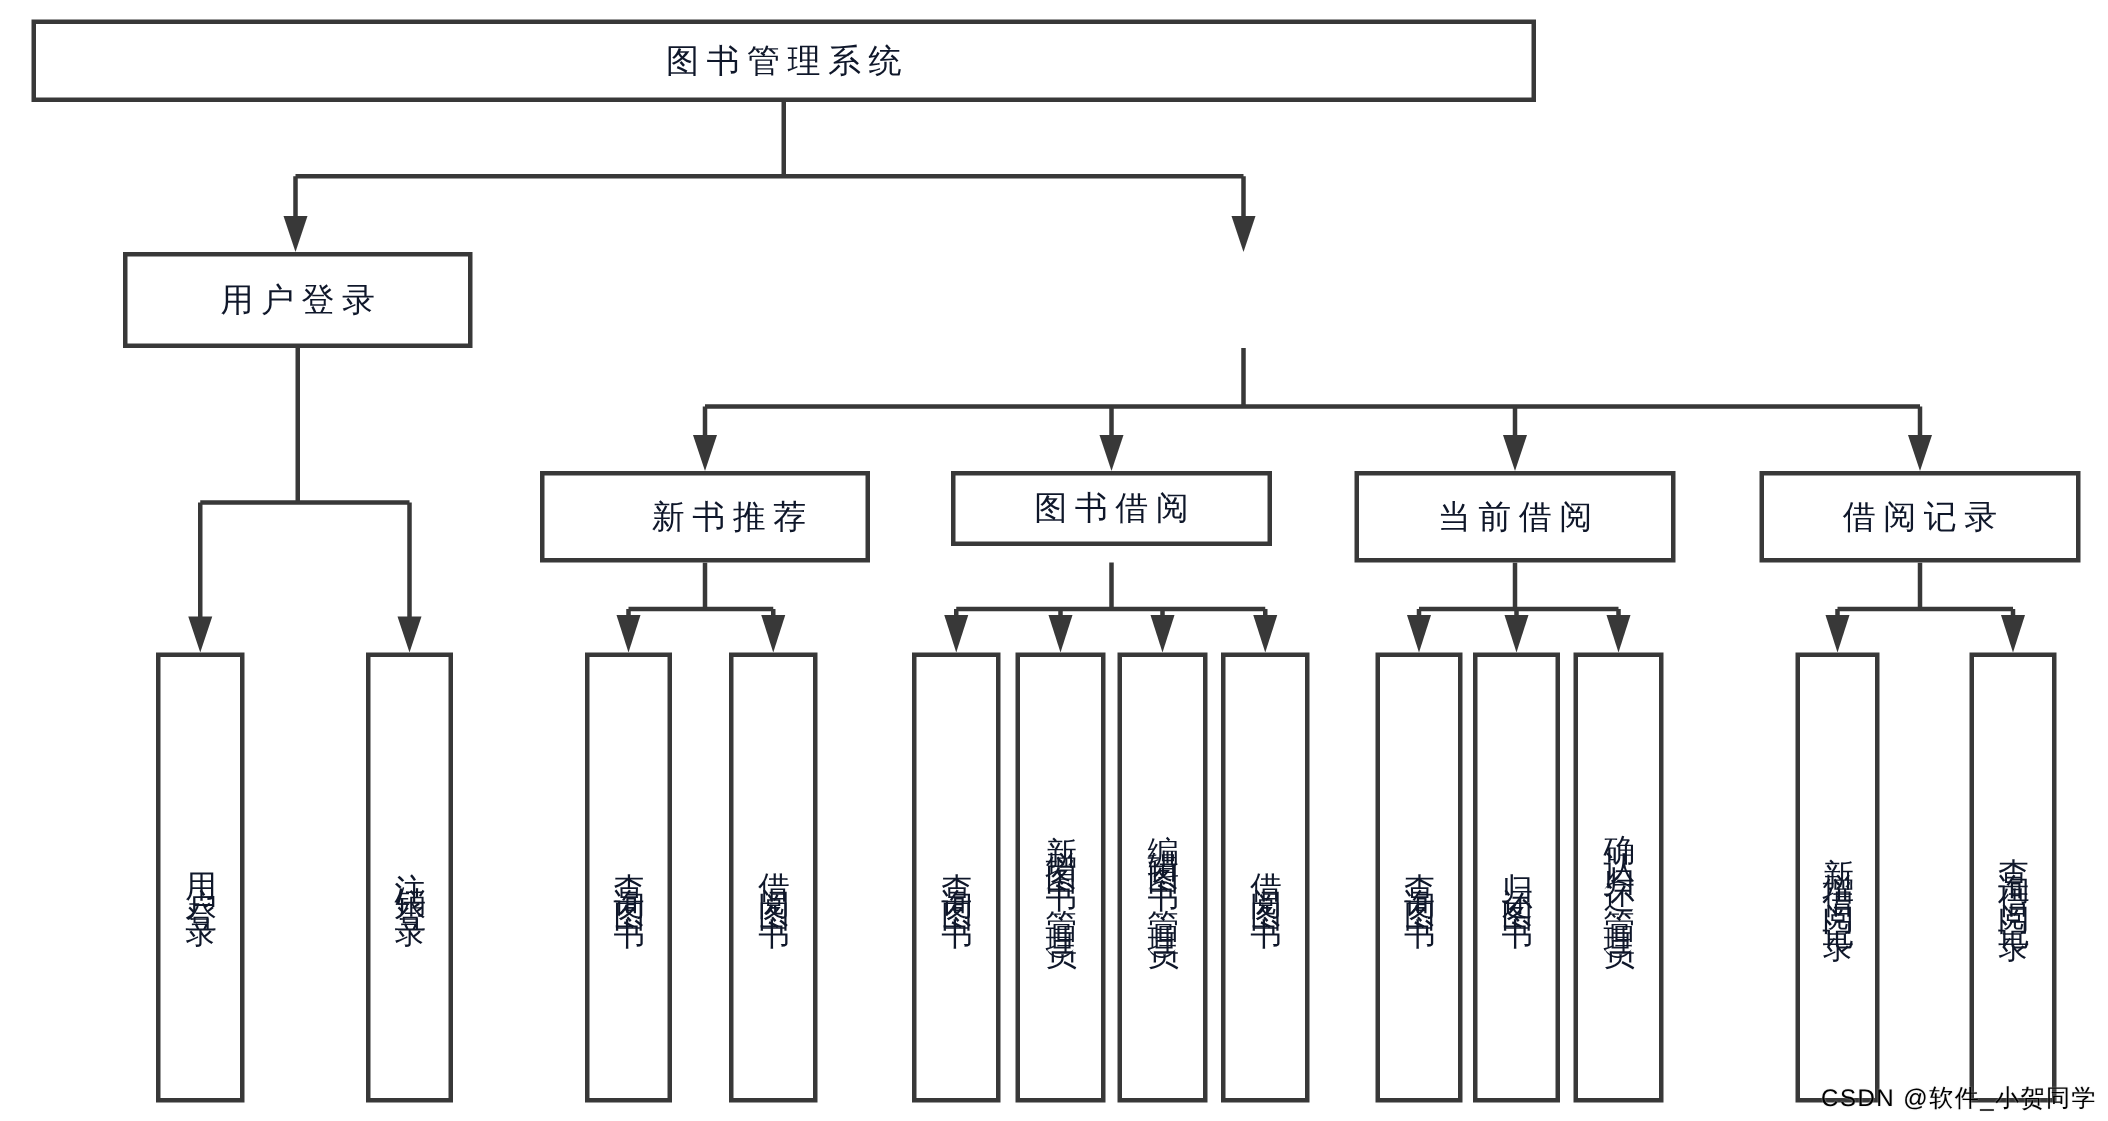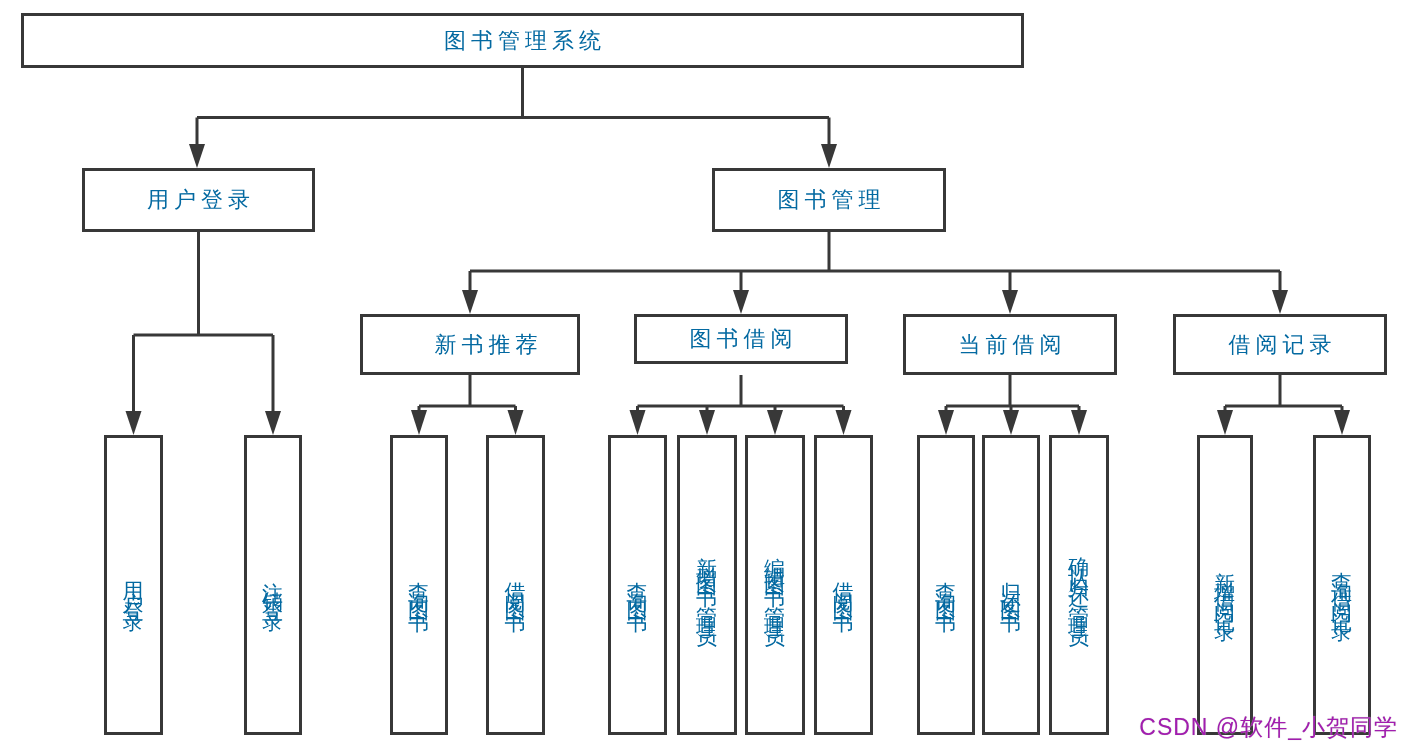--- a/index.html
+++ b/index.html
@@ -15,21 +15,21 @@
     position: absolute;
     left: 0; top: 0;
     width: 1405px; height: 747px;
     pointer-events: none;
   }
   .node {
     position: absolute;
     box-sizing: border-box;
     border: 3px solid #383838;
     background: #ffffff;
-    color: #0369a1;
+    color: #0f172a;
     display: flex;
     align-items: center;
     justify-content: center;
     text-align: center;
   }
   .node.h {
     font-size: 22px;
     letter-spacing: 5px;
     text-indent: 5px;
     white-space: nowrap;
@@ -38,22 +38,22 @@
     writing-mode: vertical-lr;
     font-size: 21px;
     letter-spacing: 10px;
     line-height: 1;
     white-space: nowrap;
   }
   .watermark {
     position: absolute;
     right: 7px;
     bottom: 4px;
-    font-size: 23px;
-    color: #a21caf;
+    font-size: 16px;
+    color: #000000;
     letter-spacing: 1px;
     white-space: nowrap;
     z-index: 5;
     text-shadow: 0 0 1px #c8c8c8;
   }
 </style>
 </head>
 <body>
 
 <div class="canvas">
@@ -104,21 +104,20 @@
     <g>
       <path d="M1280 375 V406 M1225 406 H1342 M1225 406 V412 M1342 406 V412"></path>
       <polygon points="1217,410 1233,410 1225,435" fill="#383838" stroke="none"></polygon>
       <polygon points="1334,410 1350,410 1342,435" fill="#383838" stroke="none"></polygon>
     </g>
   </svg>
 
   <div class="node h" style="left:21px; top:13px; width:1003px; height:55px;">图书管理系统</div>
 
   <div class="node h" style="left:82px; top:168px; width:233px; height:64px;">用户登录</div>
-  <div class="node h" style="left:712px; top:168px; width:234px; height:64px;">图书管理</div>
 
   <div class="node h" style="left:360px; top:314px; width:220px; height:61px;padding-left:32px;">新书推荐</div>
   <div class="node h" style="left:634px; top:314px; width:214px; height:50px;">图书借阅</div>
   <div class="node h" style="left:1173px; top:314px; width:214px; height:61px;">借阅记录</div>
   <div class="node h" style="left:903px; top:314px; width:214px; height:61px;">当前借阅</div>
 
   <div class="node v" style="left:104px; top:435px; width:59px; height:300px;">用户登录</div>
   <div class="node v" style="left:244px; top:435px; width:58px; height:300px;">注销登录</div>
 
   <div class="node v" style="left:390px; top:435px; width:58px; height:300px;">查询图书</div>

